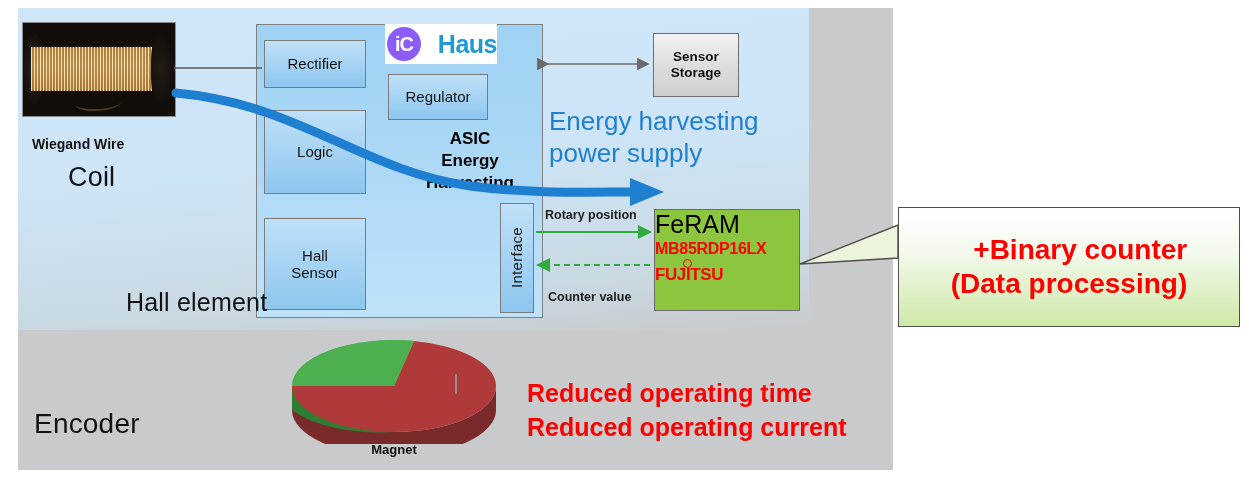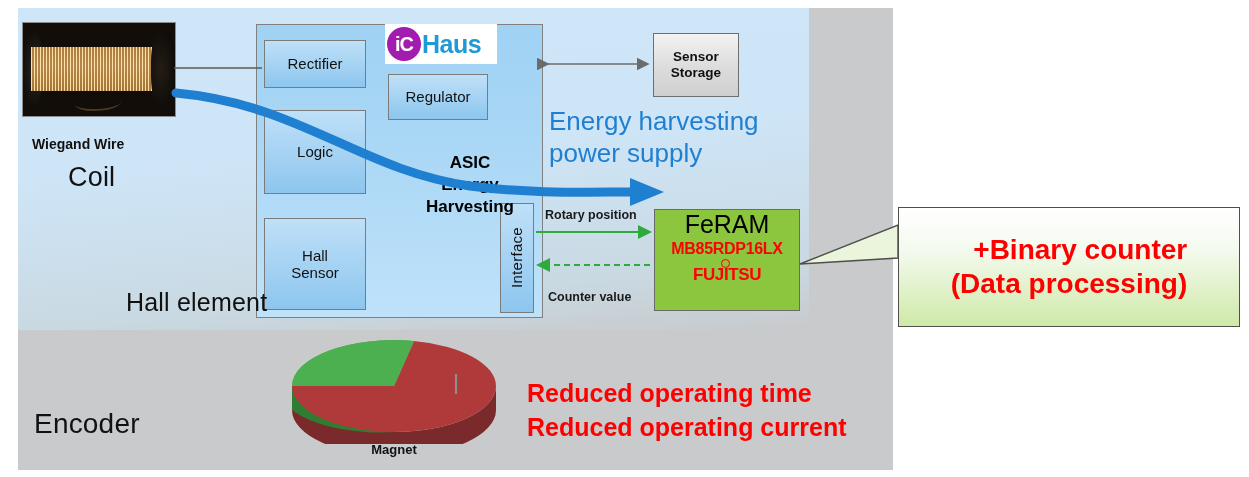--- a/index.html
+++ b/index.html
@@ -63,29 +63,29 @@
     font-size:15px;letter-spacing:.3px;
   }
 
   
   .ichaus{
     position:absolute;left:385px;top:24px;width:112px;height:40px;
     background:#ffffff;display:flex;align-items:center;
   }
   .ic-circle{
     position:relative;margin-left:2px;width:34px;height:34px;border-radius:50%;
-    background:#a21caf;display:flex;align-items:center;justify-content:center;
+    background:#8b5cf6;display:flex;align-items:center;justify-content:center;
   }
   .ic-circle b{color:#ffffff;font-size:20px;font-weight:700;letter-spacing:-1px;line-height:1;}
-  .ic-word{color:#1f9ad6;font-size:25px;font-weight:700;letter-spacing:-.5px;margin-left:1px;}
+  .ic-word{color:#1f9ad6;font-size:25px;font-weight:700;letter-spacing:-.5px;margin-left:17px;}
 
   
   .asic-caption{
     position:absolute;left:404px;top:128px;width:132px;
-    text-align:center;font-size:17px;font-weight:700;color:#000;line-height:1.28;margin-top:24px;
+    text-align:center;font-size:17px;font-weight:700;color:#000;line-height:1.28;
   }
 
   
   .charge-box{
     position:absolute;left:653px;top:33px;width:84px;height:62px;
     background:linear-gradient(180deg,#f2f2f2 0%,#dcdcdc 55%,#cfcfcf 100%);
     border:1px solid #6e6e6e;
     display:flex;align-items:center;justify-content:center;
     font-size:13.5px;font-weight:600;color:#111;text-align:center;line-height:1.2;
   }
@@ -93,21 +93,21 @@
   
   .eh-text{
     position:absolute;left:549px;top:106px;width:290px;
     font-size:26px;color:#1f7fd0;line-height:1.22;
   }
 
   
   .feram{
     position:absolute;left:654px;top:209px;width:144px;height:100px;
     background:#8cc63e;border:1px solid #6a6a6a;
-    display:flex;flex-direction:column;align-items:center;justify-content:flex-start;
+    display:flex;flex-direction:column;justify-content:flex-start;
   }
   .feram-title{font-size:25px;color:#000;margin-top:2px;line-height:1;}
   .feram-part{font-size:16px;color:#ff0000;font-weight:600;margin-top:3px;letter-spacing:-.3px;}
   .fujitsu{position:relative;margin-top:7px;font-size:17px;color:#ff0000;font-weight:700;letter-spacing:-.4px;}
   .fujitsu .dot{
     position:absolute;left:28px;top:-6px;width:7px;height:7px;
     border:1.6px solid #ff0000;border-radius:50%;
   }
 
   

